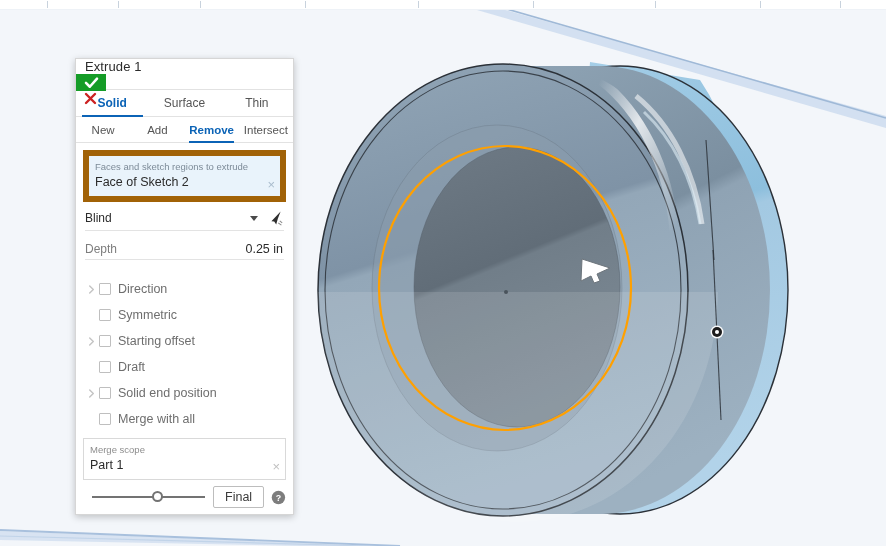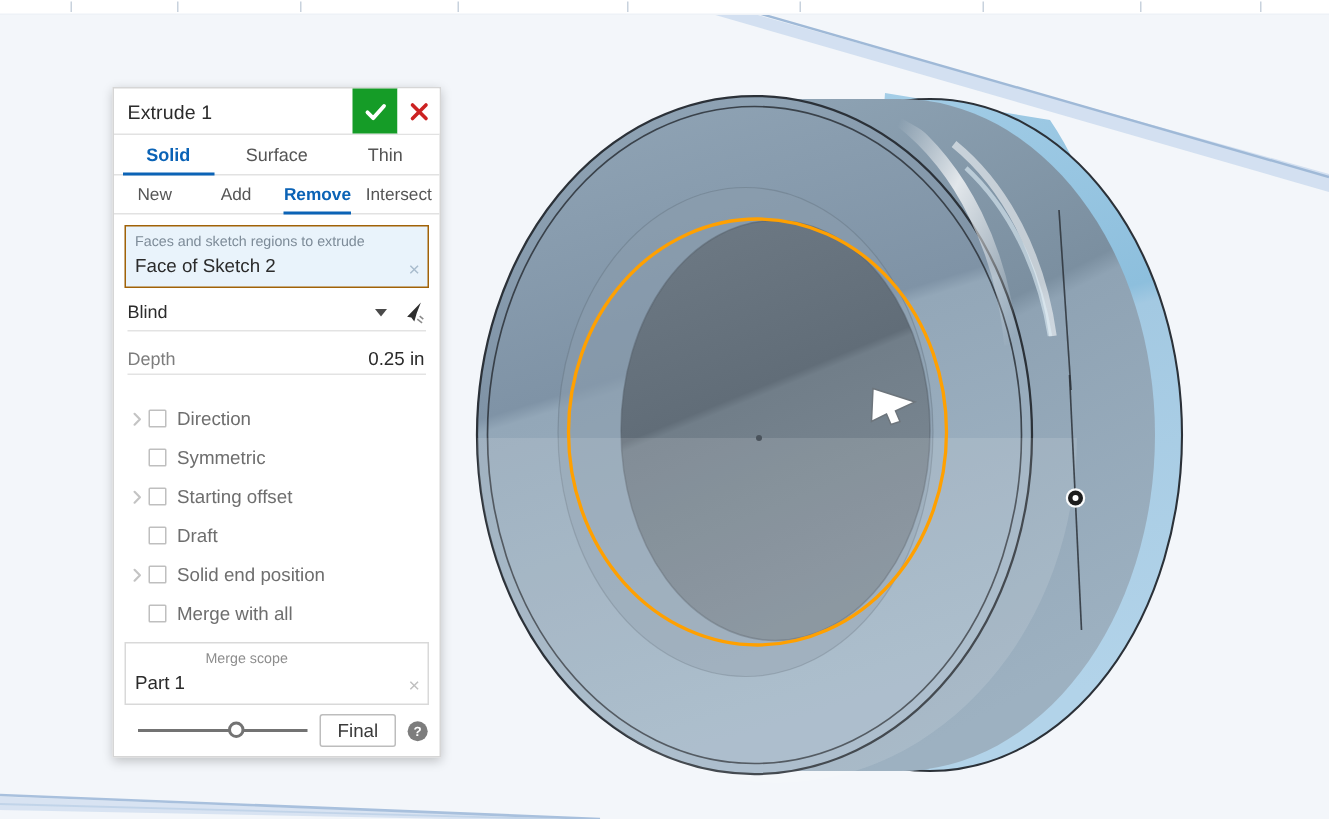--- a/index.html
+++ b/index.html
@@ -23,39 +23,39 @@
   #dialog{
     position:absolute;left:75px;top:58px;width:219px;
     background:#ffffff;
     border:1px solid #d6d6d6;
     box-shadow:0 2px 7px rgba(0,0,0,.22);
     font-size:12px;color:#333;
     box-sizing:border-box;
   }
 
   
-  .titlebar{height:30px;display:flex;align-items:stretch;border-bottom:1px solid #e2e2e2;}
+  .titlebar{height:30px;display:flex;align-items:stretch;border-bottom:1px solid #e2e2e2;flex-direction:column;}
   .titlebar .title{flex:1;display:flex;align-items:center;padding-left:9px;
                    font-size:13px;color:#2b2b2b;letter-spacing:.1px;}
   .btn-ok{width:30px;background:#159c27;display:flex;align-items:center;justify-content:center;cursor:pointer;}
   .btn-ok svg{width:17px;height:17px;}
   .btn-cancel{width:28px;background:#fff;display:flex;align-items:center;justify-content:center;cursor:pointer;}
   .btn-cancel svg{width:15px;height:15px;}
 
   
   .tabrow{display:flex;border-bottom:1px solid #e2e2e2;height:26px;}
   .tabrow.sub{height:25px;border-bottom:1px solid #e2e2e2;}
   .tab{flex:1;display:flex;align-items:center;justify-content:center;
        font-size:12px;color:#555;cursor:pointer;position:relative;height:100%;}
   .tab.active{color:#0b63b6;font-weight:bold;}
   .tab.active:after{content:"";position:absolute;left:8%;right:8%;bottom:-1px;height:2px;background:#0b63b6;}
   .tabrow.sub .tab{font-size:11.5px;}
 
   
-  .selbox{margin:7px 7px 4px 7px;border:1px solid #a16207;background:#e9f3fb;
+  .selbox{margin:7px 7px 4px 7px;border:6px solid #a16207;background:#e9f3fb;
           padding:4px 6px 5px 6px;position:relative;}
   .selbox .lbl{font-size:9.5px;color:#7d8b98;line-height:13px;}
   .selbox .val{font-size:12.5px;color:#2b2b2b;line-height:17px;padding-top:1px;}
   .selbox .clr{position:absolute;right:5px;bottom:5px;color:#a9bccd;font-size:13px;line-height:12px;cursor:pointer;}
 
   
   .ddrow{display:flex;align-items:center;margin:3px 9px 0 9px;height:24px;
          border-bottom:1px solid #e3e3e3;cursor:pointer;}
   .ddrow .ddval{flex:1;font-size:12px;color:#2b2b2b;}
   .caret{width:0;height:0;border-left:4px solid transparent;border-right:4px solid transparent;
@@ -73,21 +73,21 @@
   .chev{width:12px;margin-right:2px;display:flex;align-items:center;justify-content:center;cursor:pointer;}
   .chev svg{width:9px;height:11px;}
   .chev.spacer{visibility:hidden;}
   .cbox{width:10px;height:10px;border:1px solid #bfbfbf;background:#fff;border-radius:1px;
         margin-right:7px;cursor:pointer;flex:none;}
   .opt .otext{font-size:12.5px;color:#6e6e6e;}
 
   
   .mergebox{margin:6px 7px 0 7px;border:1px solid #d9d9d9;background:#fff;
             padding:4px 6px 5px 6px;position:relative;}
-  .mergebox .lbl{font-size:9.5px;color:#8d8d8d;line-height:13px;margin-left:47px;}
+  .mergebox .lbl{font-size:9.5px;color:#8d8d8d;line-height:13px;}
   .mergebox .val{font-size:12.5px;color:#2b2b2b;line-height:17px;padding-top:1px;}
   .mergebox .clr{position:absolute;right:5px;bottom:6px;color:#c0c0c0;font-size:13px;line-height:12px;cursor:pointer;}
 
   
   .footer{display:flex;align-items:center;height:34px;padding:0 7px 0 16px;}
   .slider{position:relative;width:113px;height:14px;margin-right:9px;cursor:pointer;}
   .slider .track{position:absolute;top:6px;left:0;width:113px;height:2px;background:#737373;}
   .slider .thumb{position:absolute;top:1px;width:11px;height:11px;border-radius:50%;
                  background:#fff;border:2px solid #737373;box-sizing:border-box;}
   .finalbtn{border:1px solid #bdbdbd;background:#fff;border-radius:2px;

